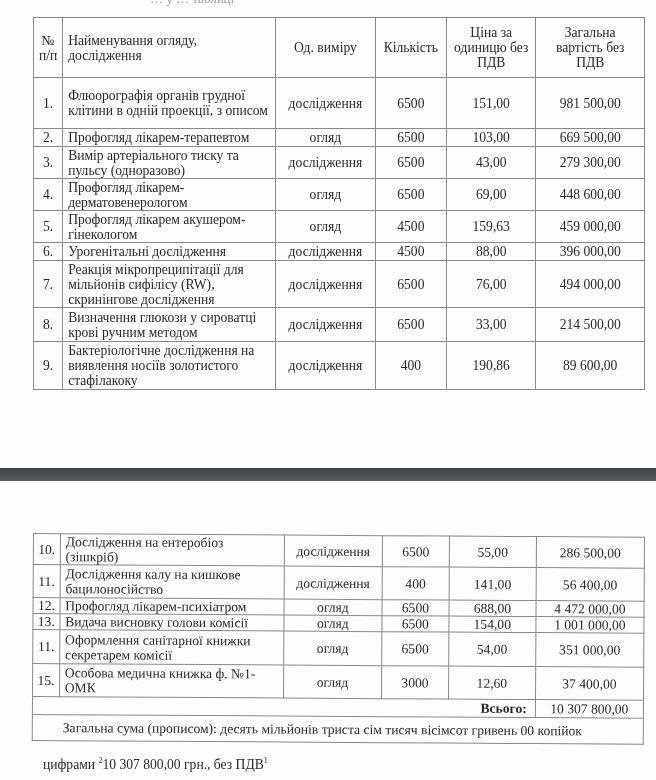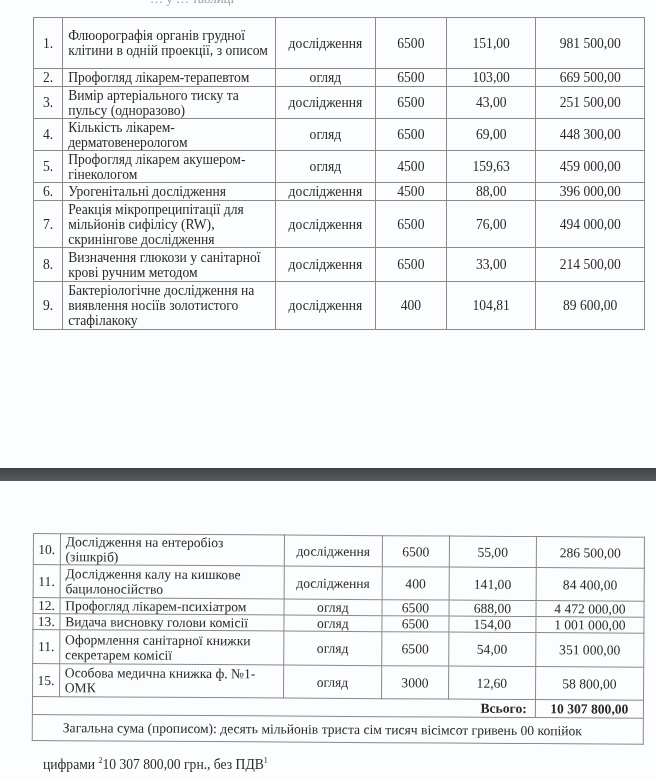--- a/index.html
+++ b/index.html
@@ -28,34 +28,42 @@
   .t1 { left: 33px; top: 17px; width: 612px; }
   .t2 { left: 33px; top: 533px; width: 612px; transform: rotate(0.35deg); transform-origin: left top; }
   .c-no { width: 24px; text-align: center; padding: 0 2px; }
   .c-name { width: 201px; text-align: left; }
   .c-unit { width: 88px; text-align: center; }
   .c-qty { width: 60px; text-align: center; }
   .c-price { width: 78px; text-align: center; }
   .c-total { width: 97px; text-align: center; }
   th { text-align: center; }
   .total-label { text-align: right; font-weight: bold; padding-right: 8px; }
-  .total-value { text-align: center; font-weight: bold; }
+  .total-value { text-align: center; font-weight: normal; }
   .words { text-align: left; padding-left: 30px; }
   .footnote {
     position: absolute; left: 43px; top: 757px; font-size: 13.6px; white-space: nowrap;
   }
   .footnote sup { font-size: 8px; vertical-align: super; line-height: 0; }
 </style>
 </head>
 <body>
 
 <div class="page page-top">
   <div class="top-fragment">… у … таблиці</div>
   <table class="t1">
     <tbody>
+        <tr style="height:60px">
+      <th class="c-no">№ п/п</th>
+      <th class="c-name">Найменування огляду, дослідження</th>
+      <th class="c-unit">Од. виміру</th>
+      <th class="c-qty">Кількість</th>
+      <th class="c-price">Ціна за одиницю без ПДВ</th>
+      <th class="c-total">Загальна вартість без ПДВ</th>
+    </tr>
     <tr style="height:51px">
       <td class="c-no">1.</td>
       <td class="c-name">Флюорографія органів грудної клітини в одній проекції, з описом</td>
       <td class="c-unit">дослідження</td>
       <td class="c-qty">6500</td>
       <td class="c-price">151,00</td>
       <td class="c-total">981 500,00</td>
     </tr>
     <tr style="height:18px">
       <td class="c-no">2.</td>
@@ -64,29 +72,29 @@
       <td class="c-qty">6500</td>
       <td class="c-price">103,00</td>
       <td class="c-total">669 500,00</td>
     </tr>
     <tr style="height:32px">
       <td class="c-no">3.</td>
       <td class="c-name">Вимір артеріального тиску та пульсу (одноразово)</td>
       <td class="c-unit">дослідження</td>
       <td class="c-qty">6500</td>
       <td class="c-price">43,00</td>
-      <td class="c-total">251 500,00</td>
+      <td class="c-total">279 300,00</td>
     </tr>
     <tr style="height:32px">
       <td class="c-no">4.</td>
-      <td class="c-name">Кількість лікарем-дерматовенерологом</td>
+      <td class="c-name">Профогляд лікарем-дерматовенерологом</td>
       <td class="c-unit">огляд</td>
       <td class="c-qty">6500</td>
       <td class="c-price">69,00</td>
-      <td class="c-total">448 300,00</td>
+      <td class="c-total">448 600,00</td>
     </tr>
     <tr style="height:32px">
       <td class="c-no">5.</td>
       <td class="c-name">Профогляд лікарем акушером-гінекологом</td>
       <td class="c-unit">огляд</td>
       <td class="c-qty">4500</td>
       <td class="c-price">159,63</td>
       <td class="c-total">459 000,00</td>
     </tr>
     <tr style="height:18px">
@@ -100,32 +108,32 @@
     <tr style="height:47px">
       <td class="c-no">7.</td>
       <td class="c-name">Реакція мікропреципітації для мільйонів сифілісу (RW), скринінгове дослідження</td>
       <td class="c-unit">дослідження</td>
       <td class="c-qty">6500</td>
       <td class="c-price">76,00</td>
       <td class="c-total">494 000,00</td>
     </tr>
     <tr style="height:34px">
       <td class="c-no">8.</td>
-      <td class="c-name">Визначення глюкози у санітарної крові ручним методом</td>
+      <td class="c-name">Визначення глюкози у сироватці крові ручним методом</td>
       <td class="c-unit">дослідження</td>
       <td class="c-qty">6500</td>
       <td class="c-price">33,00</td>
       <td class="c-total">214 500,00</td>
     </tr>
     <tr style="height:48px">
       <td class="c-no">9.</td>
       <td class="c-name">Бактеріологічне дослідження на виявлення носіїв золотистого стафілакоку</td>
       <td class="c-unit">дослідження</td>
       <td class="c-qty">400</td>
-      <td class="c-price">104,81</td>
+      <td class="c-price">190,86</td>
       <td class="c-total">89 600,00</td>
     </tr>
   </tbody>
     </table>
 </div>
 
 <div class="separator"></div>
 
 <div class="page page-bottom">
   
@@ -148,21 +156,21 @@
     <td class="c-qty">6500</td>
     <td class="c-price">55,00</td>
     <td class="c-total">286 500,00</td>
   </tr>
   <tr style="height:33px">
     <td class="c-no">11.</td>
     <td class="c-name">Дослідження калу на кишкове бацилоносійство</td>
     <td class="c-unit">дослідження</td>
     <td class="c-qty">400</td>
     <td class="c-price">141,00</td>
-    <td class="c-total">84 400,00</td>
+    <td class="c-total">56 400,00</td>
   </tr>
   <tr style="height:16px">
     <td class="c-no">12.</td>
     <td class="c-name">Профогляд лікарем-психіатром</td>
     <td class="c-unit">огляд</td>
     <td class="c-qty">6500</td>
     <td class="c-price">688,00</td>
     <td class="c-total">4 472 000,00</td>
   </tr>
   <tr style="height:16px">
@@ -180,21 +188,21 @@
     <td class="c-qty">6500</td>
     <td class="c-price">54,00</td>
     <td class="c-total">351 000,00</td>
   </tr>
   <tr style="height:33px">
     <td class="c-no">15.</td>
     <td class="c-name">Особова медична книжка ф. №1-ОМК</td>
     <td class="c-unit">огляд</td>
     <td class="c-qty">3000</td>
     <td class="c-price">12,60</td>
-    <td class="c-total">58 800,00</td>
+    <td class="c-total">37 400,00</td>
   </tr>
   <tr style="height:18px">
     <td colspan="5" class="total-label">Всього:</td>
     <td class="total-value">10 307 800,00</td>
   </tr>
   <tr style="height:26px">
     <td colspan="6" class="words">Загальна сума (прописом): десять мільйонів триста сім тисяч вісімсот гривень 00 копійок</td>
   </tr>
 </tbody>
   </table>

